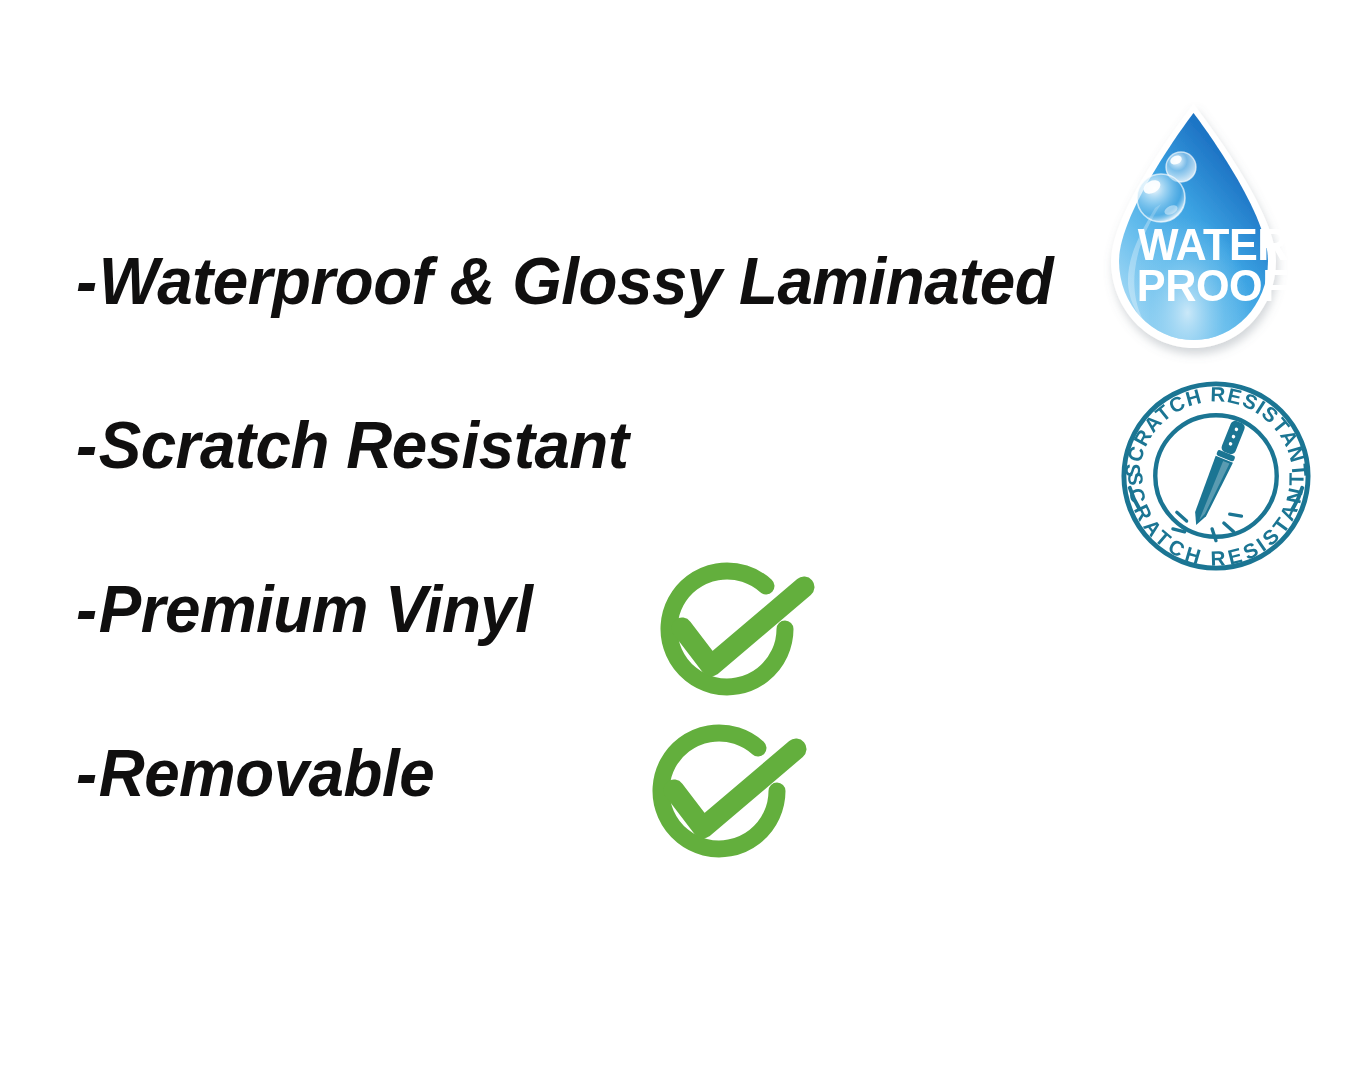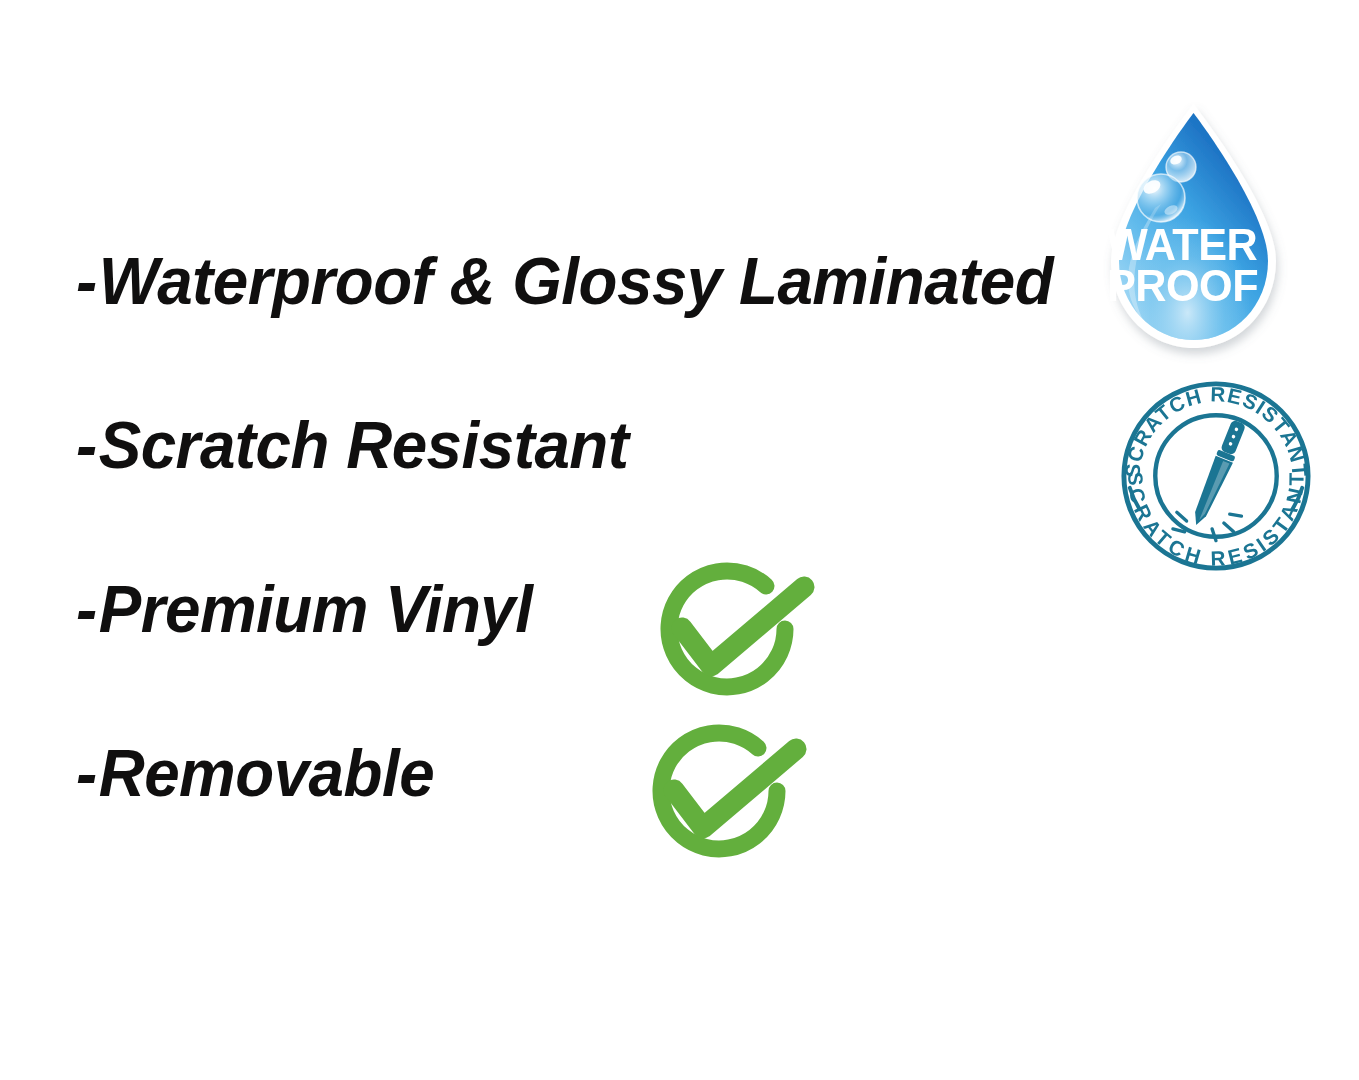--- a/index.html
+++ b/index.html
@@ -49,24 +49,24 @@
     position: absolute;
     left: 1095px;
     top: 98px;
     width: 215px;
     height: 272px;
   }
   .waterdrop-badge svg { display: block; width: 100%; height: 100%; }
 
   .wd-text {
     position: absolute;
-    left: 8px;
+    left: 0;
     top: 126px;
     width: 197px;
-    text-align: left;
+    text-align: right;
     pointer-events: none;
   }
   .wd-text div {
     font-family: "Liberation Sans", sans-serif;
     font-weight: 700;
     color: #ffffff;
     font-size: 45px;
     line-height: 41px;
     letter-spacing: -0.5px;
     transform: scaleX(0.96);

